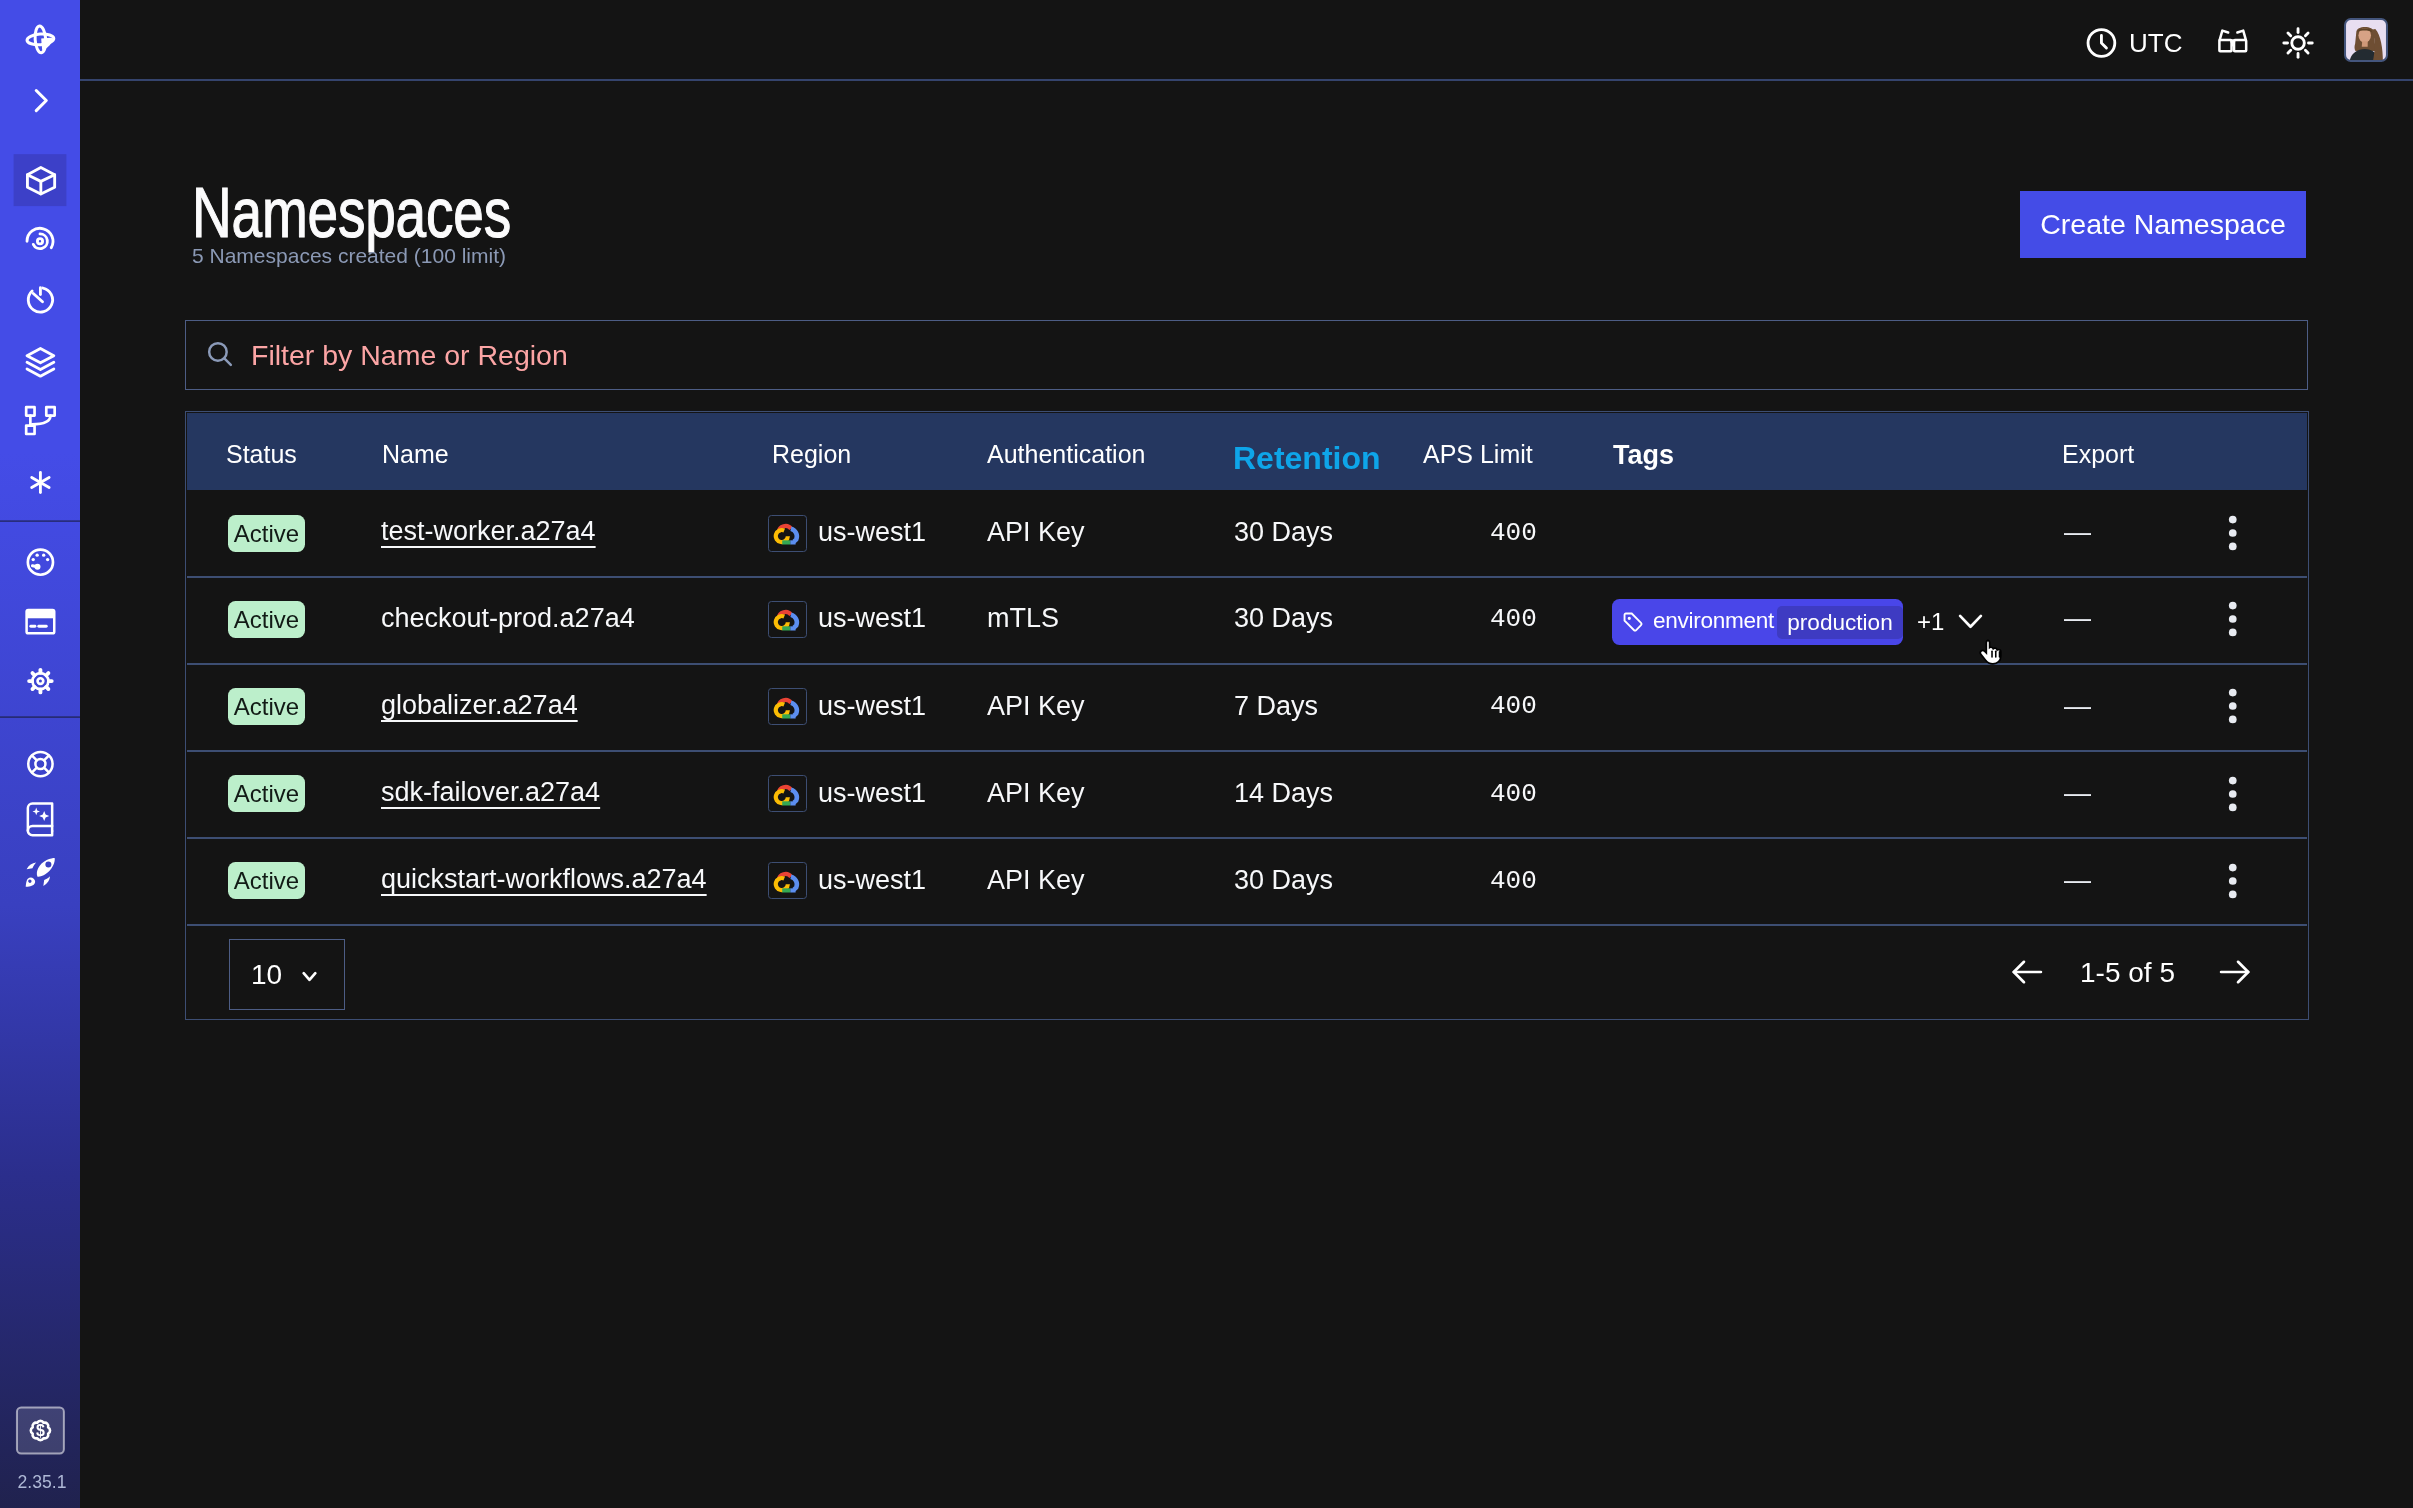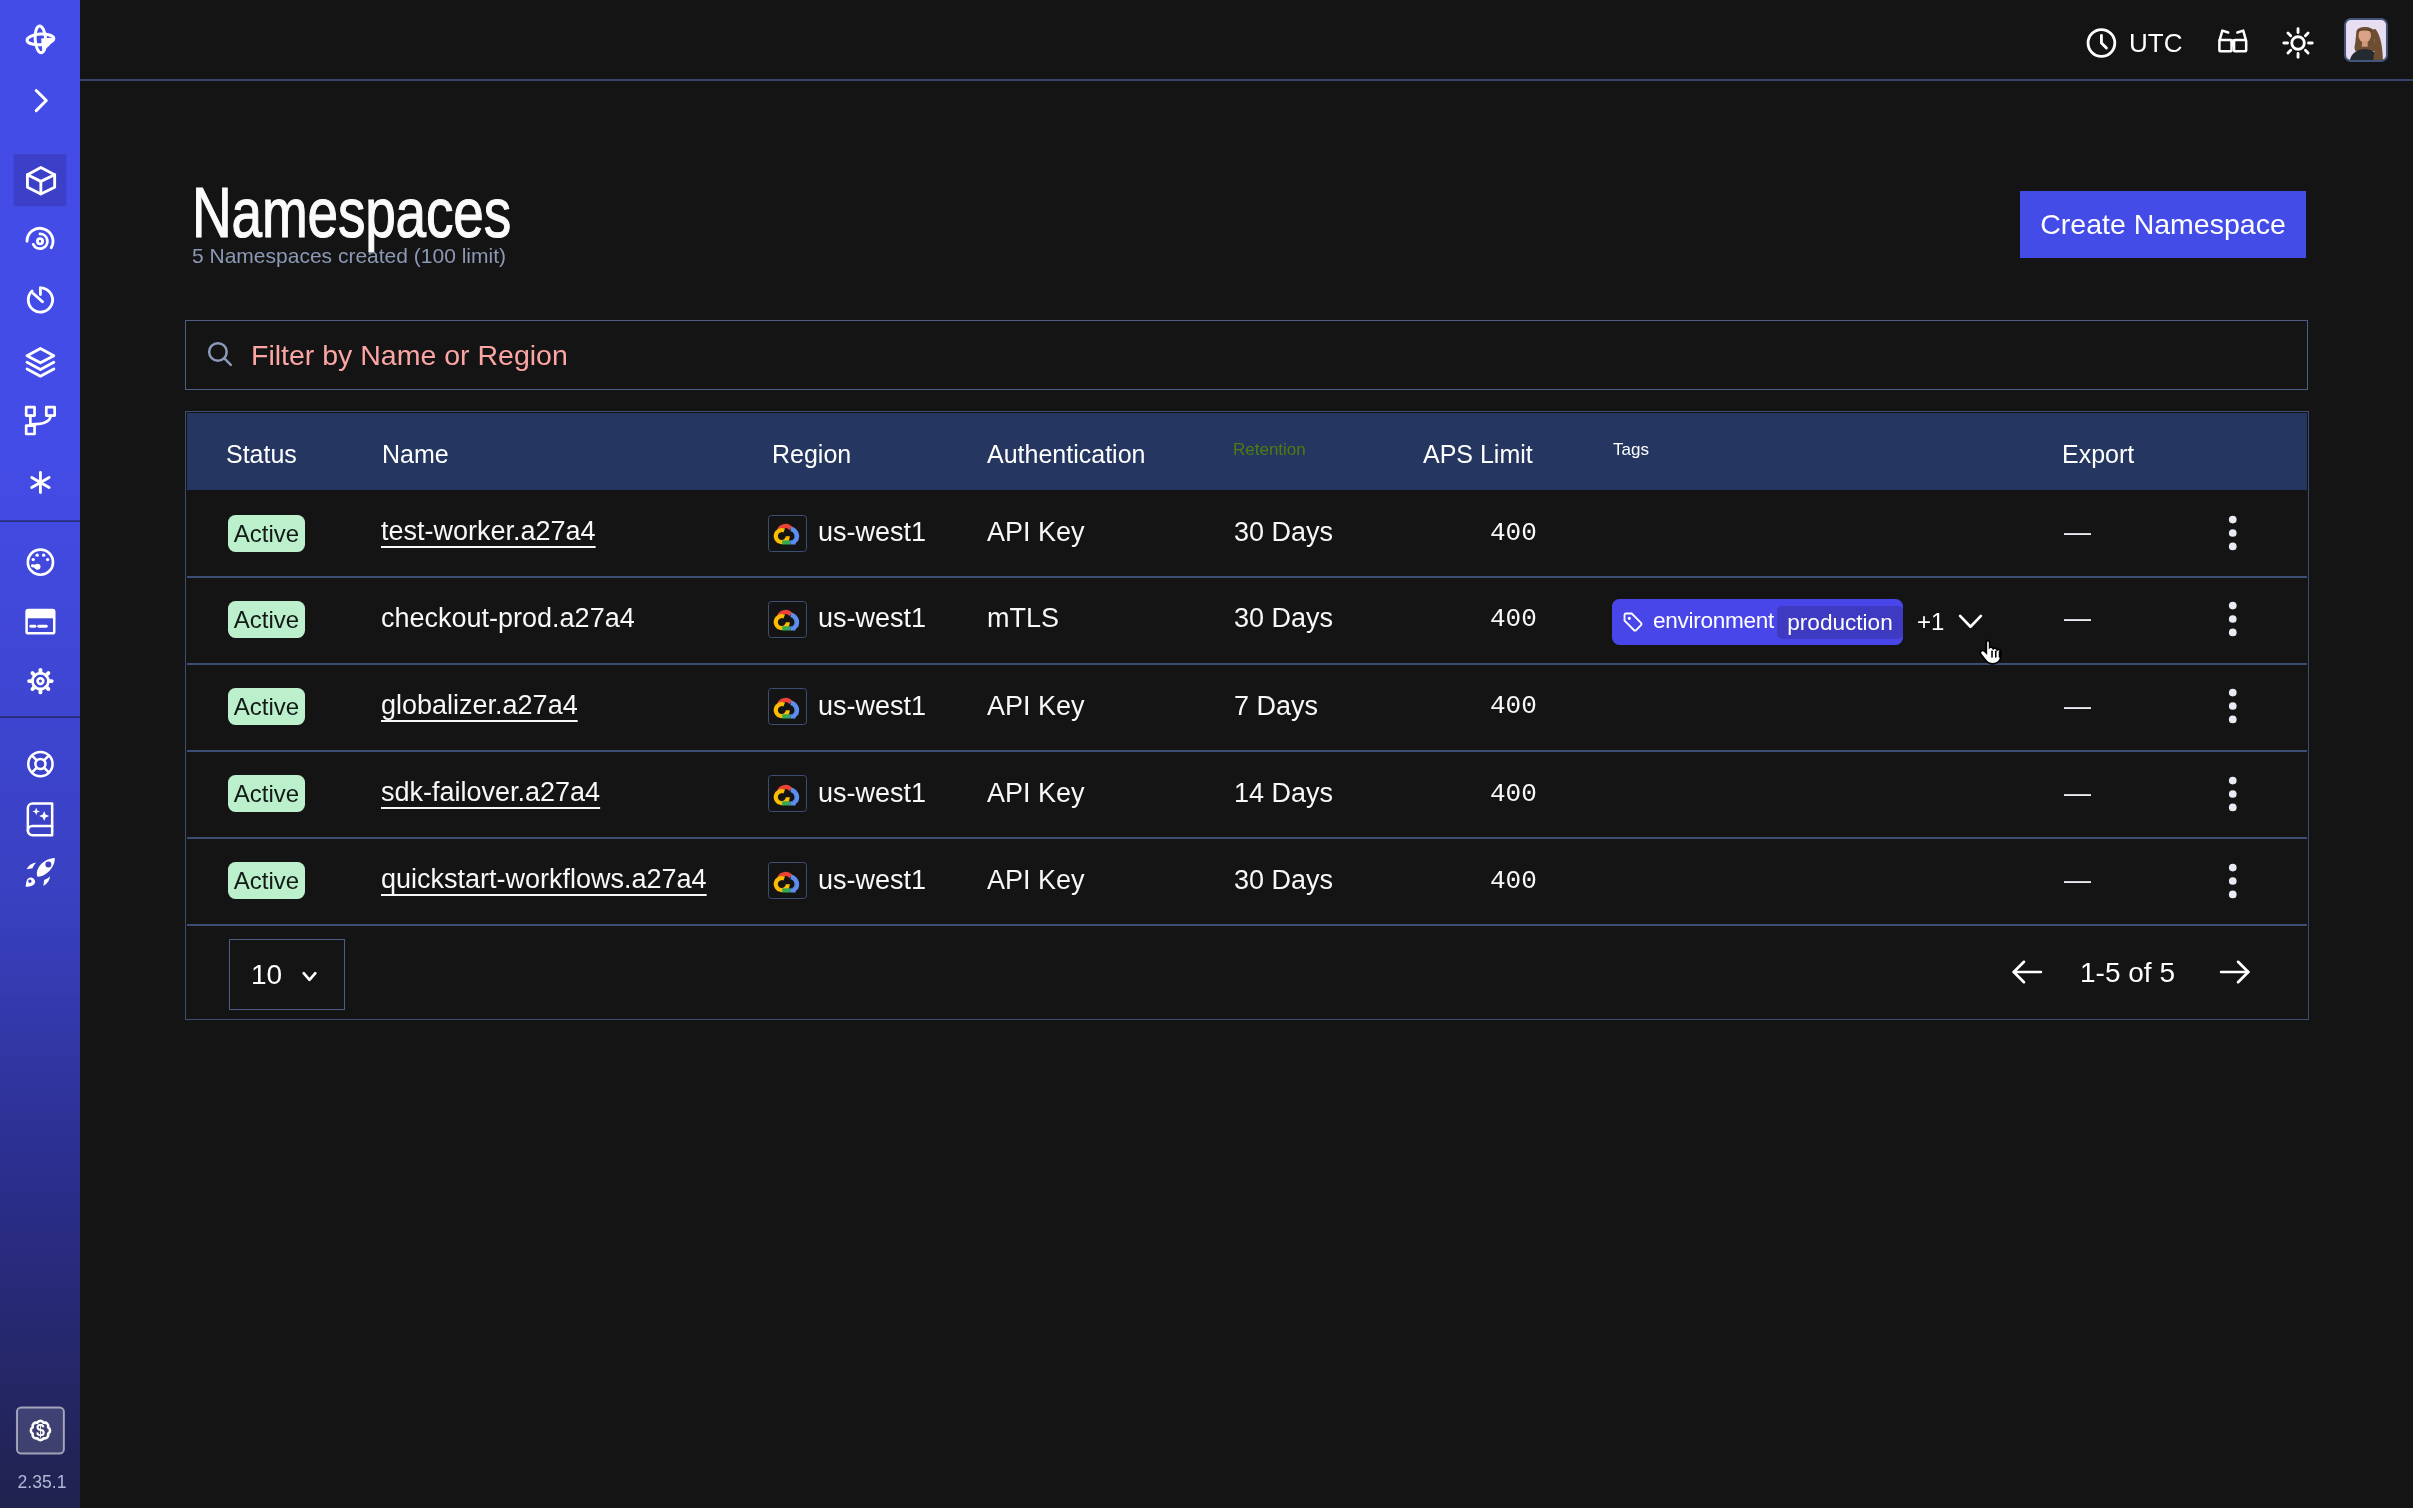--- a/index.html
+++ b/index.html
@@ -195,23 +195,23 @@
 <div class="abs" style="left:187px;top:576px;width:2120px;height:1.7px;background:#3d4e73;"></div>
 <div class="abs" style="left:187px;top:663px;width:2120px;height:1.7px;background:#3d4e73;"></div>
 <div class="abs" style="left:187px;top:750px;width:2120px;height:1.7px;background:#3d4e73;"></div>
 <div class="abs" style="left:187px;top:837px;width:2120px;height:1.7px;background:#3d4e73;"></div>
 <div class="abs" style="left:187px;top:924px;width:2120px;height:1.7px;background:#3d4e73;"></div>
 
 <div class="abs hdr" style="left:226px;top:440px;font-size:25px;color:#fff;font-weight:500;">Status</div>
 <div class="abs hdr" style="left:382px;top:440px;font-size:25px;color:#fff;font-weight:500;">Name</div>
 <div class="abs hdr" style="left:772px;top:440px;font-size:25px;color:#fff;font-weight:500;">Region</div>
 <div class="abs hdr" style="left:987px;top:440px;font-size:25px;color:#fff;font-weight:500;">Authentication</div>
-<div class="abs hdr" style="left:1233px;top:440px;font-size:17px;color:#4d7c0f;font-weight:400;">Retention</div>
+<div class="abs hdr" style="left:1233px;top:440px;font-size:32px;color:#0ea5e9;font-weight:700;">Retention</div>
 <div class="abs hdr" style="left:1423px;top:440px;font-size:25px;color:#fff;font-weight:500;">APS Limit</div>
-<div class="abs hdr" style="left:1613px;top:440px;font-size:17px;color:#fff;font-weight:400;">Tags</div>
+<div class="abs hdr" style="left:1613px;top:440px;font-size:27px;color:#fff;font-weight:700;">Tags</div>
 <div class="abs hdr" style="left:2062px;top:440px;font-size:25px;color:#fff;font-weight:500;">Export</div>
 
 <div class="abs" style="left:228px;top:515px;width:77px;height:37px;background:#BCEFCB;border-radius:7.5px;color:#121b16;font-size:24px;font-weight:500;display:flex;align-items:center;justify-content:center;">Active</div>
 <div class="abs" style="left:381px;top:516px;font-size:27px;color:#f7f8fa;text-decoration:underline;text-decoration-thickness:1.7px;text-underline-offset:5.9px;">test-worker.a27a4</div>
 <div class="abs" style="left:768px;top:515px;width:39px;height:37px;border:1.7px solid #3d4e73;border-radius:3.4px;"></div>
 <svg class="abs" style="left:773px;top:522px;" width="28" height="22.6" viewBox="0 0 33 27" fill="none">
 <path d="M6.5 12.2 A8.3 8.3 0 0 1 21.3 8.0" stroke="#EA4335" stroke-width="5"></path>
 <path d="M21.2 8.1 A9.4 9.4 0 0 1 27.6 20.8 L24.8 23.4" stroke="#5C8EF0" stroke-width="5.4" fill="none"></path>
 <path d="M13.2 10.2 A7.2 7.2 0 1 0 17.5 17.0" stroke="#FBBC04" stroke-width="5"></path>
 <rect x="10.8" y="21.9" width="9.8" height="5" fill="#34A853"></rect>

